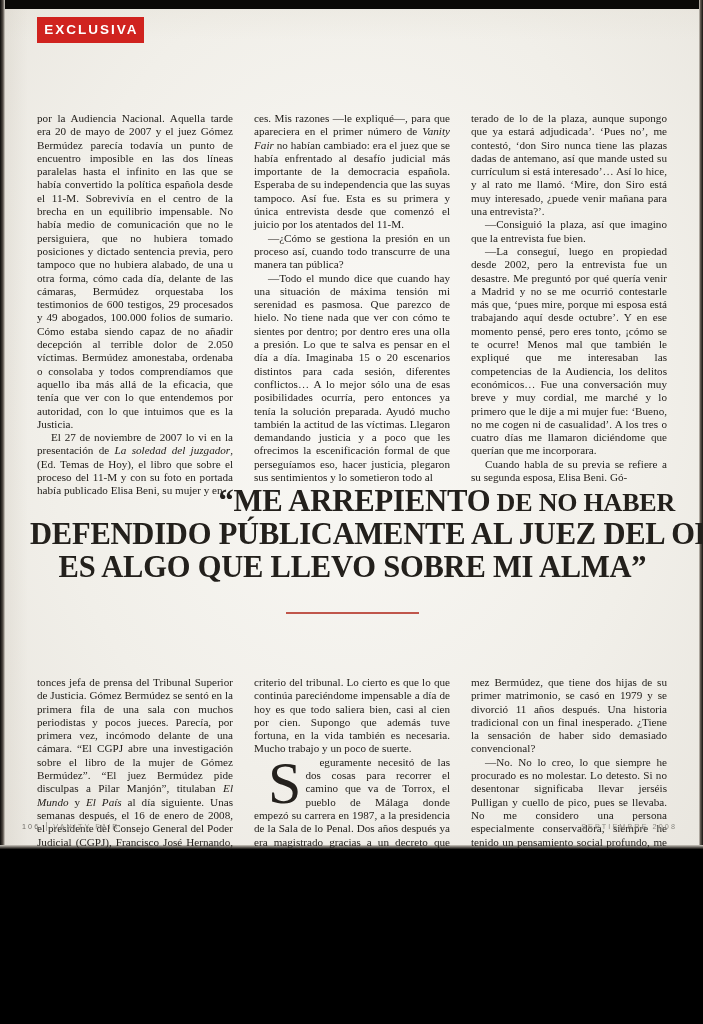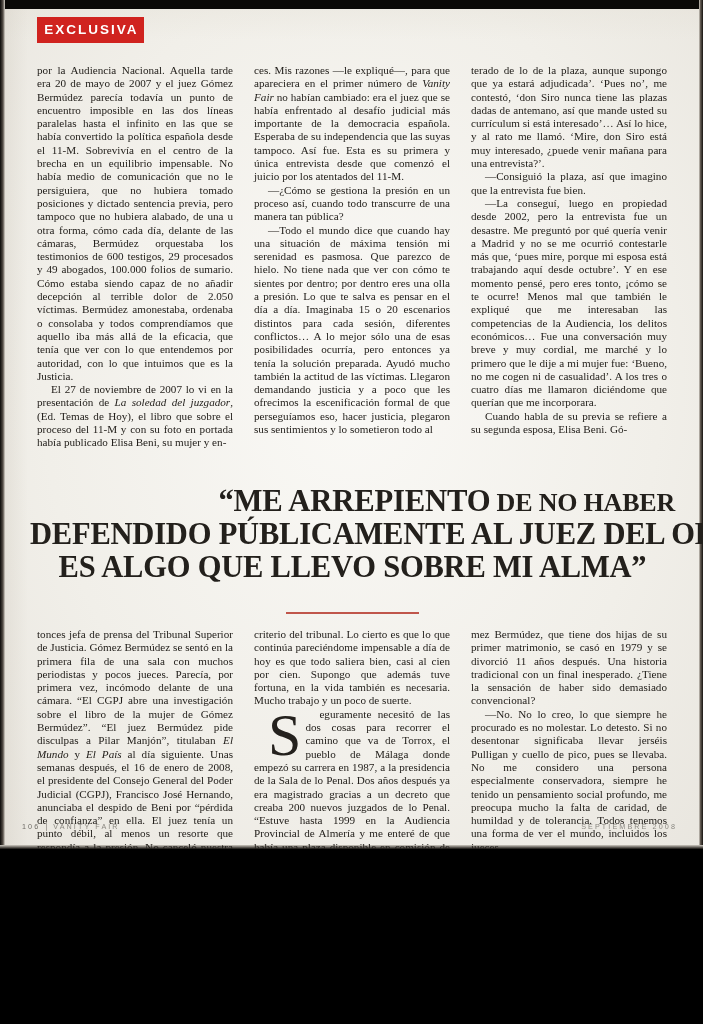--- a/index.html
+++ b/index.html
@@ -83,20 +83,21 @@
   }
   #bottom-columns {
     left: 37px;
     top: 628px;
     width: 630px;
     justify-content: center;
   }
   .col {
     width: 196px;
     flex: 0 0 196px;
+    margin-top: 48px;
   }
 
   p.body {
     margin: 0;
     font-family: "Liberation Serif", serif;
     font-size: 11.15px;
     line-height: 13.3px;
     text-align: justify;
     text-justify: inter-word;
     color: #24211d;

